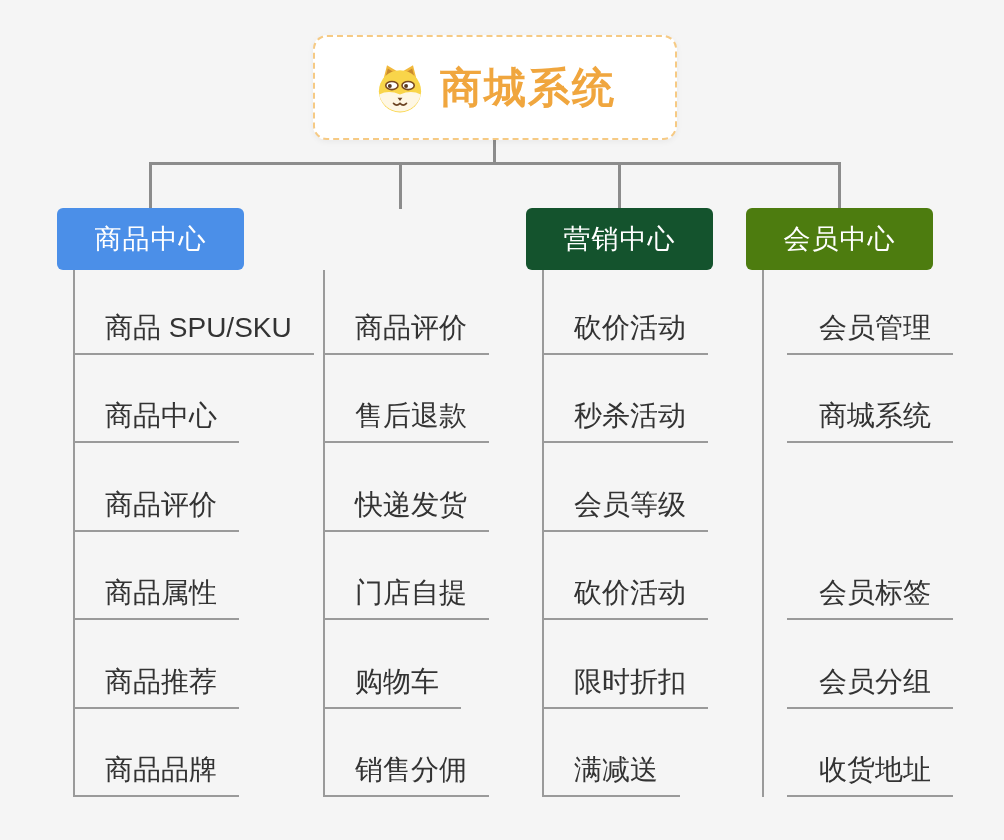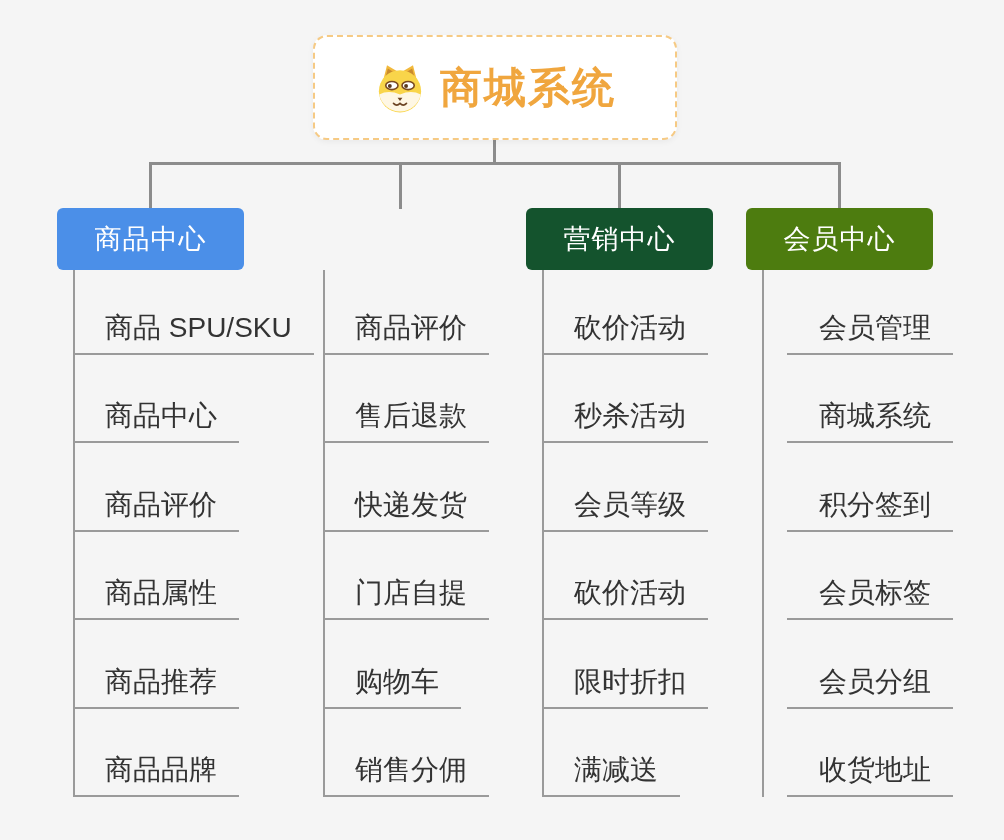--- a/index.html
+++ b/index.html
@@ -149,23 +149,20 @@
   <div class="leaf lx-2 ly-5">
       <span>满减送</span>
     </div>
 
   <div class="leaf lx-3 ly-0">
       <span>会员管理</span>
     </div>
   <div class="leaf lx-3 ly-1">
       <span>商城系统</span>
     </div>
-  <div class="leaf lx-3 ly-2">
-      <span>积分签到</span>
-    </div>
   <div class="leaf lx-3 ly-3">
       <span>会员标签</span>
     </div>
   <div class="leaf lx-3 ly-4">
       <span>会员分组</span>
     </div>
   <div class="leaf lx-3 ly-5">
       <span>收货地址</span>
     </div>
 

